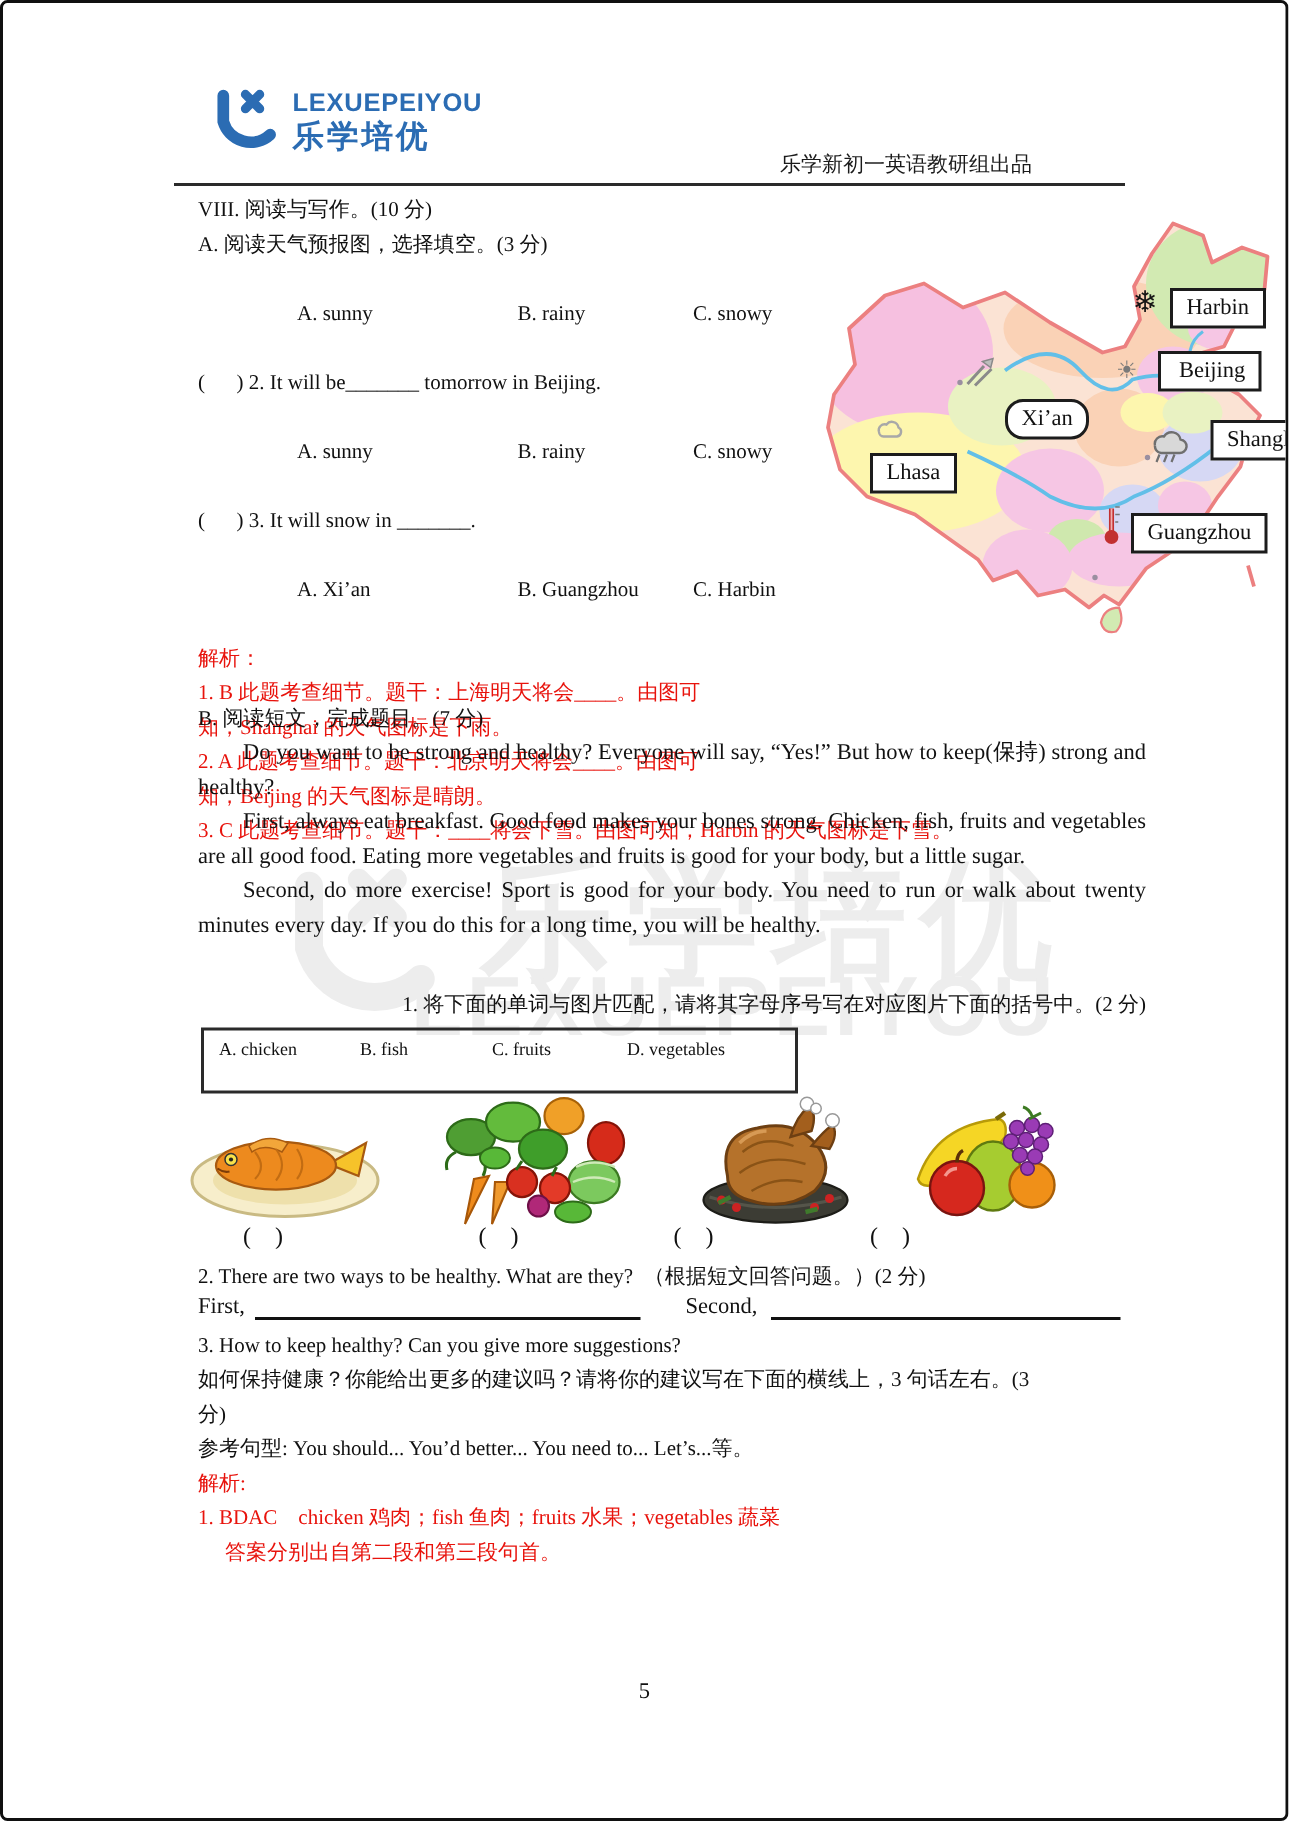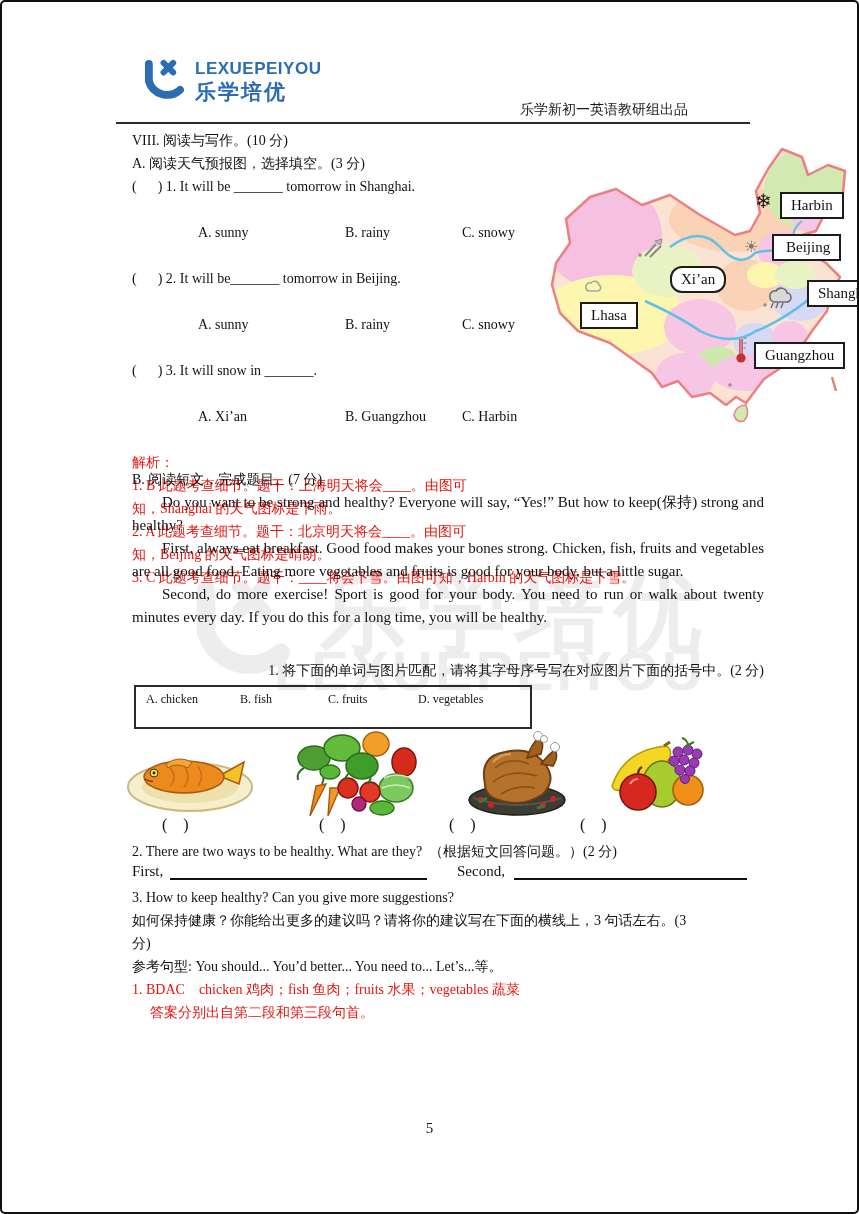--- a/index.html
+++ b/index.html
@@ -74,21 +74,20 @@
         <div class="logo-en">LEXUEPEIYOU</div>
         <div class="logo-zh">乐学培优</div>
       </div>
     </div>
     <div class="hdr-right">乐学新初一英语教研组出品</div>
     <div class="rule"></div>
 
     <div class="partA">
       <div class="line">VIII. 阅读与写作。(10 分)</div>
       <div class="line">A. 阅读天气预报图，选择填空。(3 分)</div>
-      <div class="line">(      ) 1. It will be _______ tomorrow in Shanghai.</div>
       <div class="line opts">
         <span class="opt1">A. sunny</span><span class="opt2">B. rainy</span><span>C. snowy</span>
       </div>
       <div class="line">(      ) 2. It will be_______ tomorrow in Beijing.</div>
       <div class="line opts">
         <span class="opt1">A. sunny</span><span class="opt2">B. rainy</span><span>C. snowy</span>
       </div>
       <div class="line">(      ) 3. It will snow in _______.</div>
       <div class="line opts">
         <span class="opt1">A. Xi’an</span><span class="opt2">B. Guangzhou</span><span>C. Harbin</span>
@@ -273,19 +272,20 @@
         <span class="uline" style="left:38px;width:257px;"></span>
         <span class="fslabel" style="left:325px;">Second,</span>
         <span class="uline" style="left:382px;width:233px;"></span>
       </div>
 
       <div class="line">3. How to keep healthy? Can you give more suggestions?</div>
       <div class="line">如何保持健康？你能给出更多的建议吗？请将你的建议写在下面的横线上，3 句话左右。(3</div>
       <div class="line">分)</div>
       <div class="line">参考句型: You should... You’d better... You need to... Let’s...等。</div>
 
+      <div class="line red">解析:</div>
       <div class="line red">1. BDAC    chicken 鸡肉；fish 鱼肉；fruits 水果；vegetables 蔬菜</div>
       <div class="line red ind">答案分别出自第二段和第三段句首。</div>
     </div>
 
     <div class="footer">5</div>
   </div>
 </div>
 
 </body></html>

